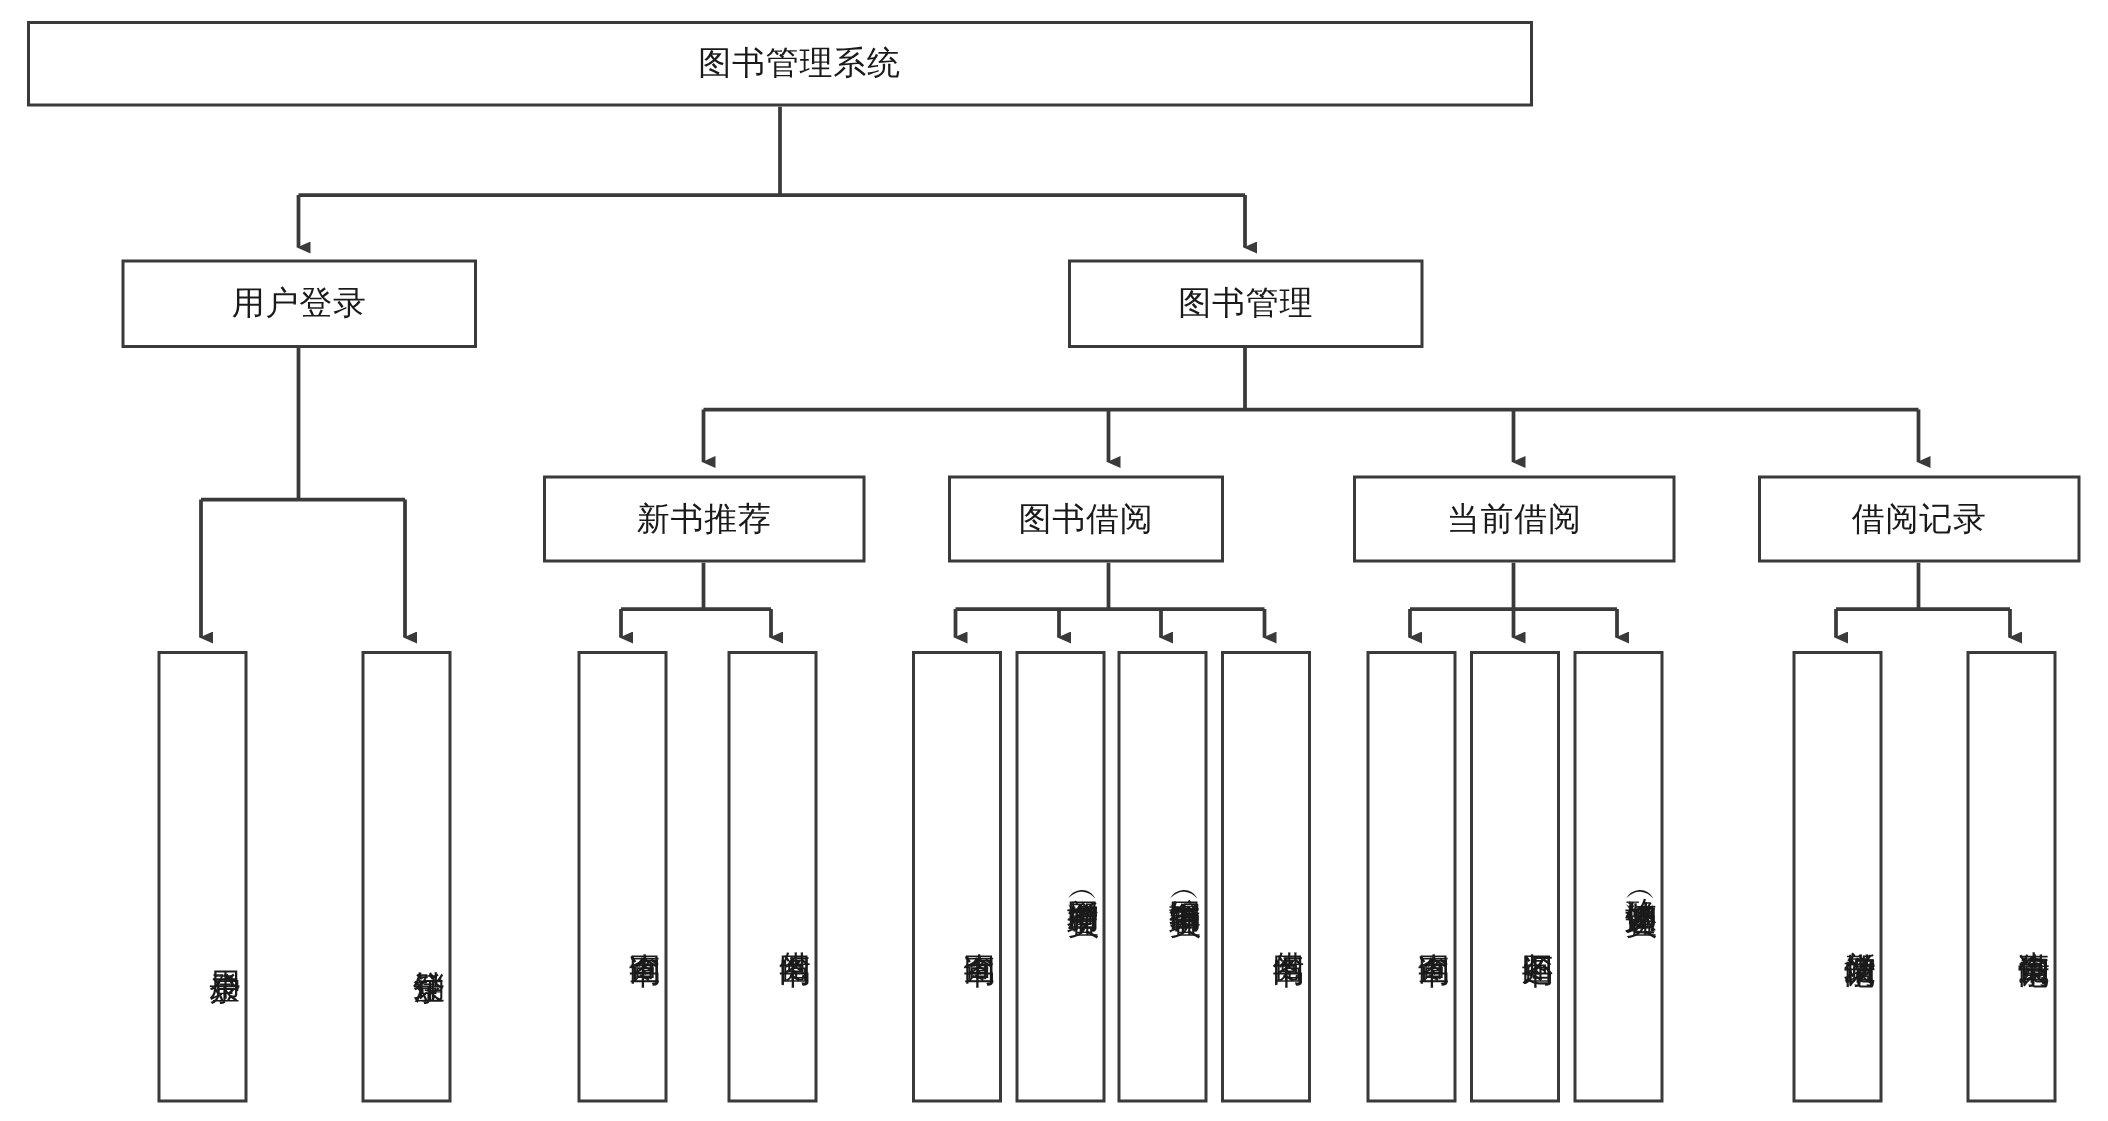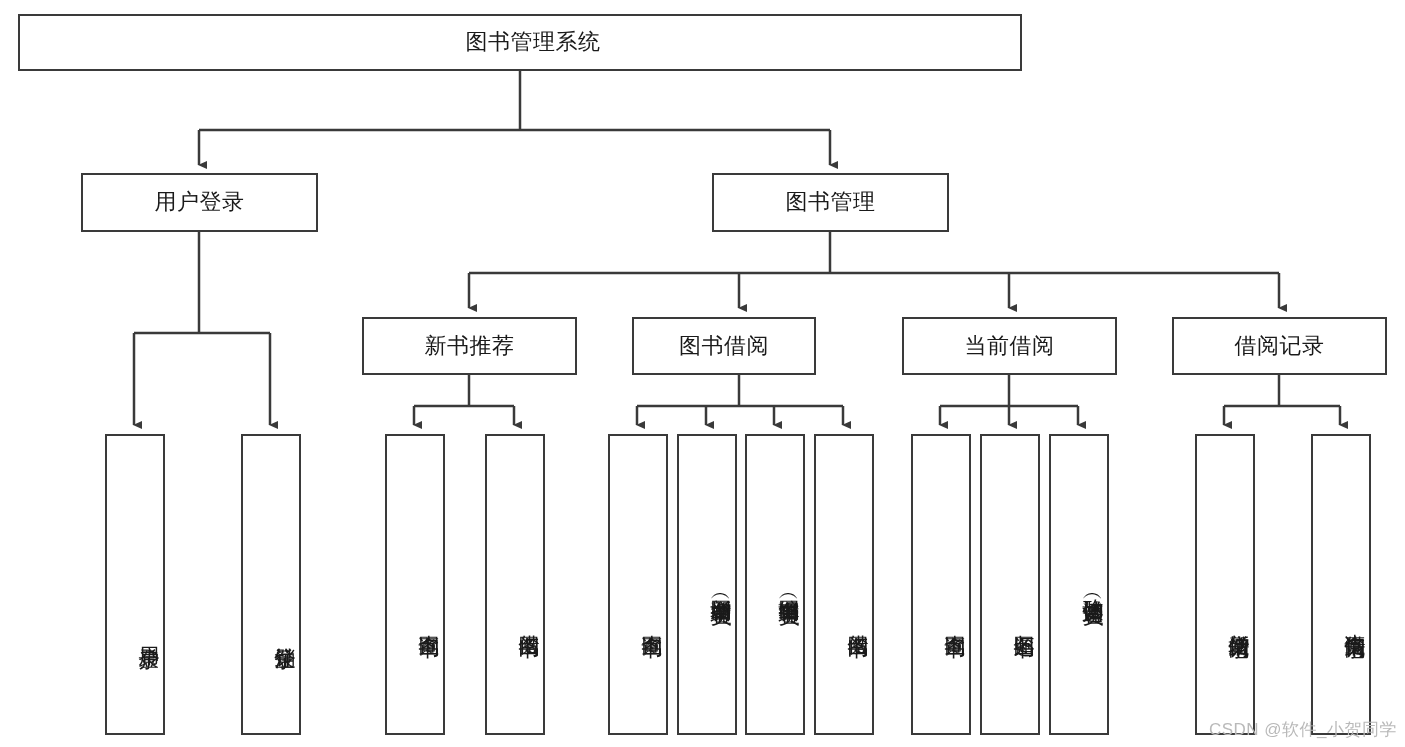--- a/index.html
+++ b/index.html
@@ -142,15 +142,14 @@
   <div class="node node-v pad-top-0" style="left:745px; top:434px; width:60px; height:301px;">编辑图书（管理员）</div>
   <div class="node node-v pad-top-1" style="left:814px; top:434px; width:60px; height:301px;">借阅图书</div>
 
   <div class="node node-v pad-top-1" style="left:911px; top:434px; width:60px; height:301px;">查询图书</div>
   <div class="node node-v pad-top-1" style="left:980px; top:434px; width:60px; height:301px;">归还图书</div>
   <div class="node node-v pad-top-0" style="left:1049px; top:434px; width:60px; height:301px;">确认归还（管理员）</div>
 
   <div class="node node-v pad-top-1" style="left:1195px; top:434px; width:60px; height:301px;">新增借阅记录</div>
   <div class="node node-v pad-top-1" style="left:1311px; top:434px; width:60px; height:301px;">查询借阅记录</div>
 
-  <div class="watermark">CSDN @软件_小贺同学</div>
 
 </div>
 
 </body></html>

